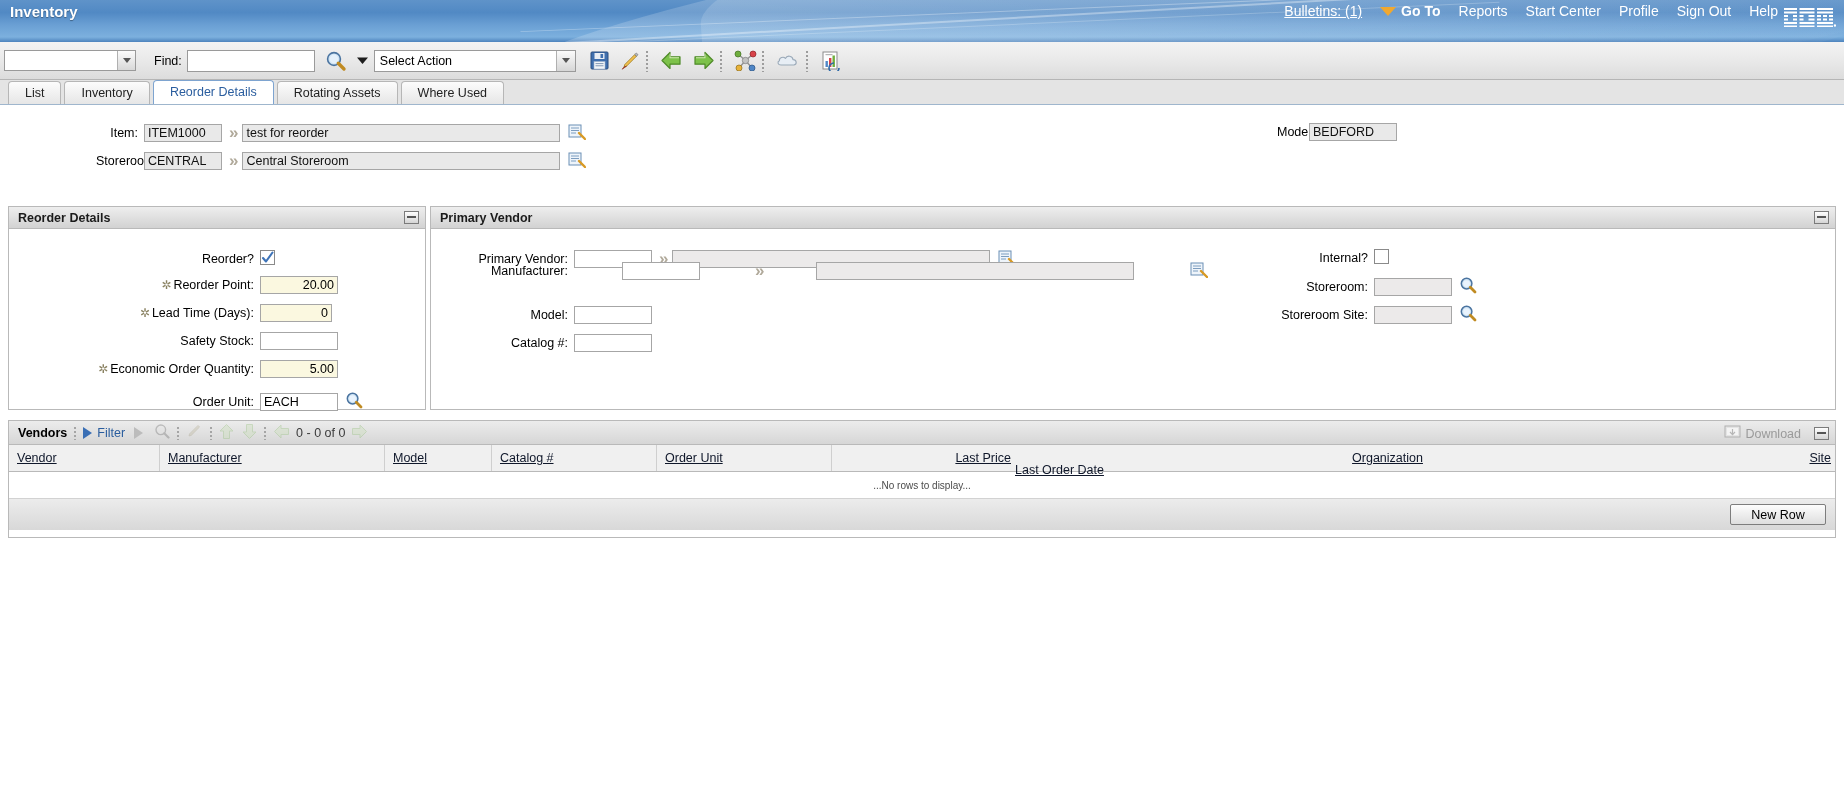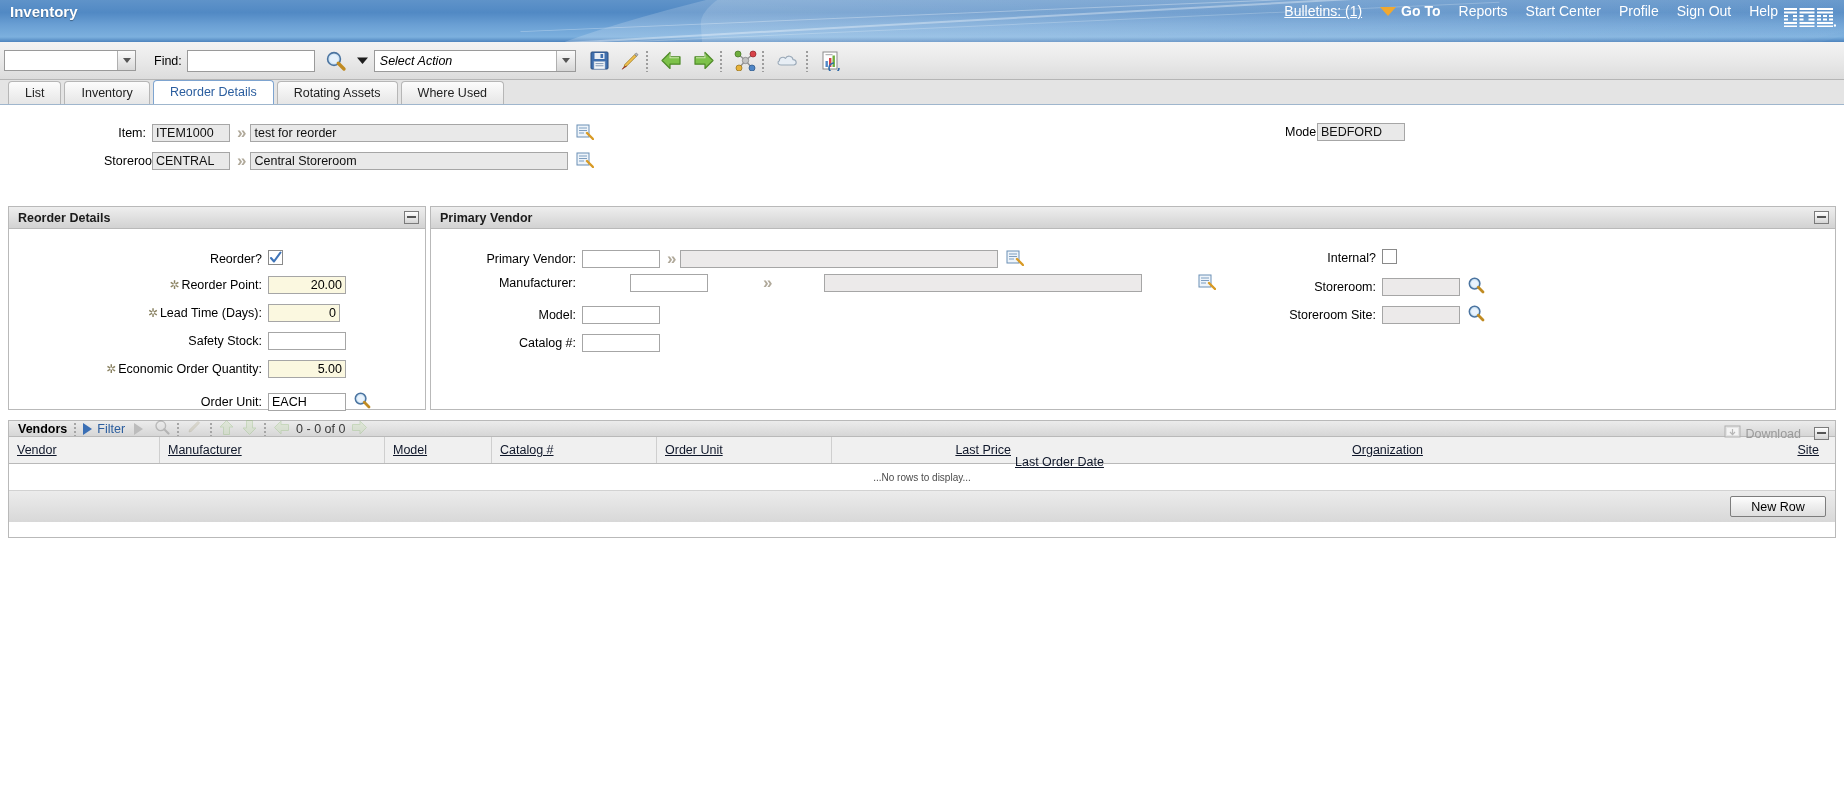--- a/index.html
+++ b/index.html
@@ -81,21 +81,21 @@
   .sel-arrow {
     width:17px; background:linear-gradient(180deg,#fbfbfb,#d8d8d8);
     border-left:1px solid #b0b0b0; display:flex;align-items:center;justify-content:center;
   }
   .caret { width:0;height:0;border-left:4px solid transparent;border-right:4px solid transparent;border-top:5px solid #555; }
   .find-label { margin-left:18px; font-size:12.5px; }
   .find-input { width:122px;height:18px;border:1px solid #9a9a9a;background:#fff;margin-left:5px; }
   .tb-icon { margin-left:7px; display:flex;align-items:center;justify-content:center; }
   .action-select {
     margin-left:5px; width:200px;height:20px;border:1px solid #9a9a9a;background:#fff;
-    display:flex;align-items:center; position:relative;font-style:italic;
+    display:flex;align-items:center; position:relative;
   }
   .action-select .lbl { padding-left:5px; font-size:12.5px; }
   .action-select .arrowbox {
     position:absolute;right:0;top:0;bottom:0;width:18px;
     background:linear-gradient(180deg,#fbfbfb,#d6d6d6);border-left:1px solid #b0b0b0;
     display:flex;align-items:center;justify-content:center;
   }
   .sep { width:2px;height:22px;margin:0 5px; background-image: radial-gradient(#9d9d9d 40%, transparent 42%); background-size:2px 4px; }
 
   
@@ -111,21 +111,21 @@
     background:linear-gradient(180deg,#fcfcfc,#e6e6e6);
     font-size:12.5px; color:#222; cursor:pointer; white-space:nowrap;
   }
   .tab.active {
     background:#ffffff; color:#2a5d9e; border-color:#7ea4d0; height:23px; line-height:23px;
     position:relative; z-index:2;
   }
 
   
   .hdr-form { position:relative; height:60px; background:#fff; }
-  .fieldrow { position:absolute; display:flex; align-items:center;margin-left:8px; }
+  .fieldrow { position:absolute; display:flex; align-items:center; }
   .flabel { font-size:12.5px; text-align:right; color:#000; }
   .finput {
     border:1px solid #a6a6a6; background:#ffffff; height:18px; font-size:12.5px;
     padding:0 3px; box-sizing:border-box; font-family:"Liberation Sans",sans-serif; color:#000;
   }
   .finput.ro { background:#e9e9e9; color:#111; }
   .finput.gray { background:#eceaea; }
   .finput.req { background:#fbf8e0; }
   .finput.num { text-align:right; }
   .chev {
@@ -154,21 +154,21 @@
   .section-body { position:relative; }
 
   .req-star {
     display:inline-block; width:10px; text-align:center; color:#8a8262;
     font-size:12px; margin-right:2px;
   }
 
   
   .tablebox { position:absolute; border:1px solid #b9b9b9; background:#fff; box-sizing:border-box; }
   .tbl-toolbar {
-    height:16px; background:linear-gradient(180deg,#ececec,#d6d6d6);
+    height:24px; background:linear-gradient(180deg,#ececec,#d6d6d6);
     border-bottom:1px solid #b9b9b9; display:flex; align-items:center; padding-left:9px;
     box-sizing:border-box; position:relative;
   }
   .tbl-title { font-size:12.5px; font-weight:bold; }
   .dotsep { width:2px;height:14px;margin:0 7px; background-image: radial-gradient(#a5a5a5 40%, transparent 42%); background-size:2px 4px; }
   .filter-link { color:#2a5d9e; font-size:12.5px; cursor:pointer; }
   .tri-right { width:0;height:0;border-top:6px solid transparent;border-bottom:6px solid transparent;border-left:9px solid #3a6fb5; margin-right:5px; }
   .tri-right.gray { border-left-color:#bcbcbc; }
   .count { font-size:12.5px; color:#3b3b3b; margin:0 6px; }
   .download {
@@ -488,21 +488,21 @@
           <svg width="18" height="17" viewBox="0 0 18 17">
             <rect x="1" y="2" width="12" height="12" fill="#eef4fa" stroke="#6b8fb5" stroke-width="1"></rect>
             <rect x="3" y="4.5" width="8" height="1" fill="#7d9dbf"></rect>
             <rect x="3" y="7" width="8" height="1" fill="#7d9dbf"></rect>
             <rect x="3" y="9.5" width="5" height="1" fill="#7d9dbf"></rect>
             <path d="M11 10 L17 16" stroke="#d89a24" stroke-width="2.4" stroke-linecap="round"></path>
           </svg>
         </span>
       </div>
 
-      <div class="fieldrow" style="left:0; top:44px;gap:48px;">
+      <div class="fieldrow" style="left:0; top:32px;gap:48px;">
         <span class="flabel" style="width:137px;">Manufacturer:</span>
         <input class="finput" style="width: 78px; margin-left: 6px;" value="">
         <span class="chev">»</span>
         <input class="finput gray" style="width: 318px;" value="">
         <span class="lookup-icon" style="margin-left:8px;">
           <svg width="18" height="17" viewBox="0 0 18 17">
             <rect x="1" y="2" width="12" height="12" fill="#eef4fa" stroke="#6b8fb5" stroke-width="1"></rect>
             <rect x="3" y="4.5" width="8" height="1" fill="#7d9dbf"></rect>
             <rect x="3" y="7" width="8" height="1" fill="#7d9dbf"></rect>
             <rect x="3" y="9.5" width="5" height="1" fill="#7d9dbf"></rect>
@@ -633,21 +633,21 @@
         </div>
       <div class="c r" style="width:180px;padding-right:0;">
           <span>Last Price</span>
         </div>
       <div class="c" style="width:265px;border-left:none;padding-left:4px;margin-top:23px;">
           <span>Last Order Date</span>
         </div>
       <div class="c" style="width:215px;border-left:none;justify-content:center;">
           <span>Organization</span>
         </div>
-      <div class="c" style="flex:1;border-left:none;justify-content:flex-end;padding-right:16px;">
+      <div class="c" style="flex:1;border-left:none;justify-content:flex-end;padding-right:4px;">
           <span>Site</span>
         </div>
     </div>
 
     <div class="norows">...No rows to display...</div>
 
     <div class="tbl-footer">
       <button class="btn">New Row</button>
     </div>
   </div>

